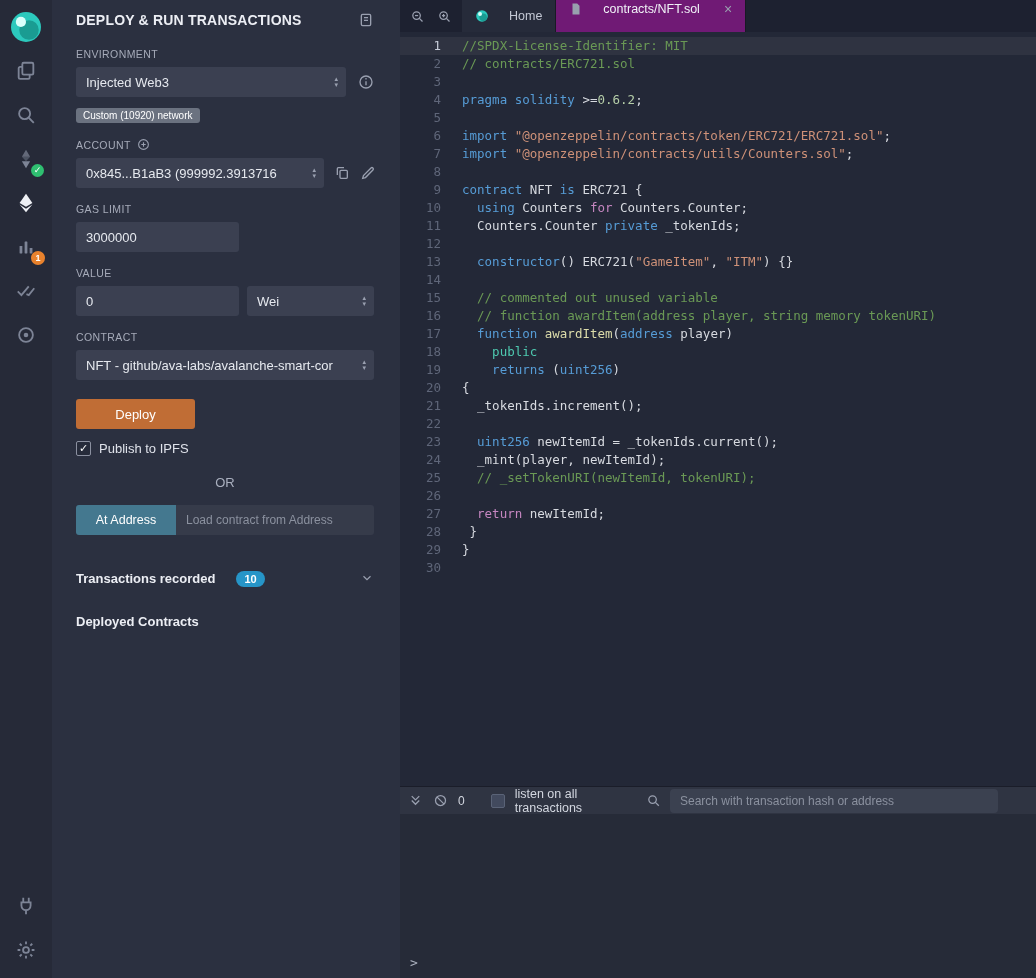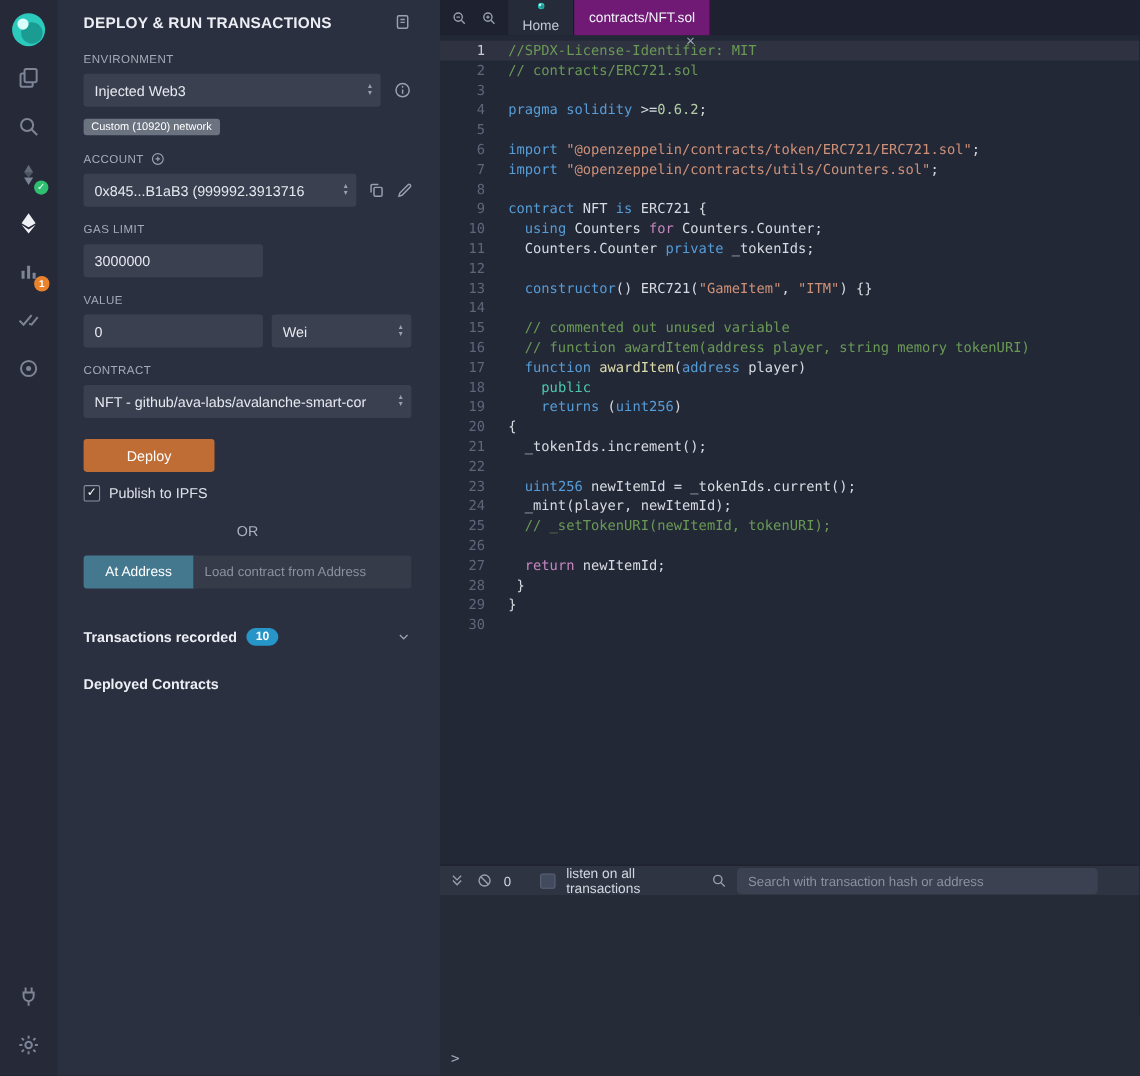--- a/index.html
+++ b/index.html
@@ -93,42 +93,42 @@
   .at-btn {
     width:100px; height:30px; flex:none; background:var(--accent-steel,#44788f);
     border:none; border-radius:3px 0 0 3px; color:#fff; font-size:12.5px; font-family:inherit; cursor:pointer;
   }
   .at-input {
     flex:1; min-width:0; height:30px; background:#363b4a; border:none; border-radius:0 3px 3px 0;
     padding:0 10px; color:#dfe2ea; font-size:12px; font-family:inherit;
   }
   .at-input::placeholder { color:#8b919f; }
 
-  .tx-row { display:flex; align-items:center; gap:9px; margin-top:36px; cursor:pointer; }
+  .tx-row { display:flex; align-items:flex-start; gap:21px; margin-top:36px; cursor:pointer; }
   .tx-row .lbl { font-weight:bold; font-size:13px; color:#eceef4; }
   .tx-count {
     background:var(--badge-info,#2695c8); color:#fff; font-size:11px; font-weight:bold;
     padding:2px 8px; border-radius:9px;
   }
   .tx-chev { margin-left:auto; color:#9aa0b0; display:flex; }
   .tx-chev svg { width:14px; height:14px; }
   .deployed-h { margin:27px 0 0; font-size:13px; font-weight:bold; color:#eceef4; }
   .alert {
     margin-top:26px; background:#4e3a31; border:1px solid #7f5340; border-radius:4px;
     color:#dca183; font-size:13px; line-height:1.5; text-align:center; padding:15px 26px;
   }
 
   
   .editor-col { flex:1; min-width:0; display:flex; flex-direction:column; background:#232837; }
   .tabbar { height:32px; flex:none; background:#1d2130; display:flex; align-items:stretch; }
   .zoom { display:flex; align-items:center; gap:12px; padding:0 10px; color:#8d93a5; }
   .zoom .icon-btn svg { width:15px; height:15px; }
   .tab {
-    display:flex; align-items:center; gap:7px; padding:2px 13px;
-    font-size:12.5px; color:#c3c8d4; background:#262b3a; border-right:1px solid #171a24; cursor:pointer;flex-direction:column;
+    display:flex; align-items:center; gap:20px; padding:16px 13px;
+    font-size:12.5px; color:#c3c8d4; background:#262b3a; border-right:1px solid #171a24; cursor:pointer;
   }
   .tab.active { background:#701a75; color:#f0f2f7;align-items:flex-end; }
   .tab svg.tab-ic { width:14px; height:14px; }
   .tab .x { margin-left:4px; color:#9aa0b0; font-size:14px; line-height:1; }
 
   .editor {
     flex:1; overflow:hidden; padding-top:5px;
     font-family:"DejaVu Sans Mono","Liberation Mono",monospace; font-size:12.5px;
   }
   .code-line { display:flex; height:18px; line-height:18px; white-space:pre; }

